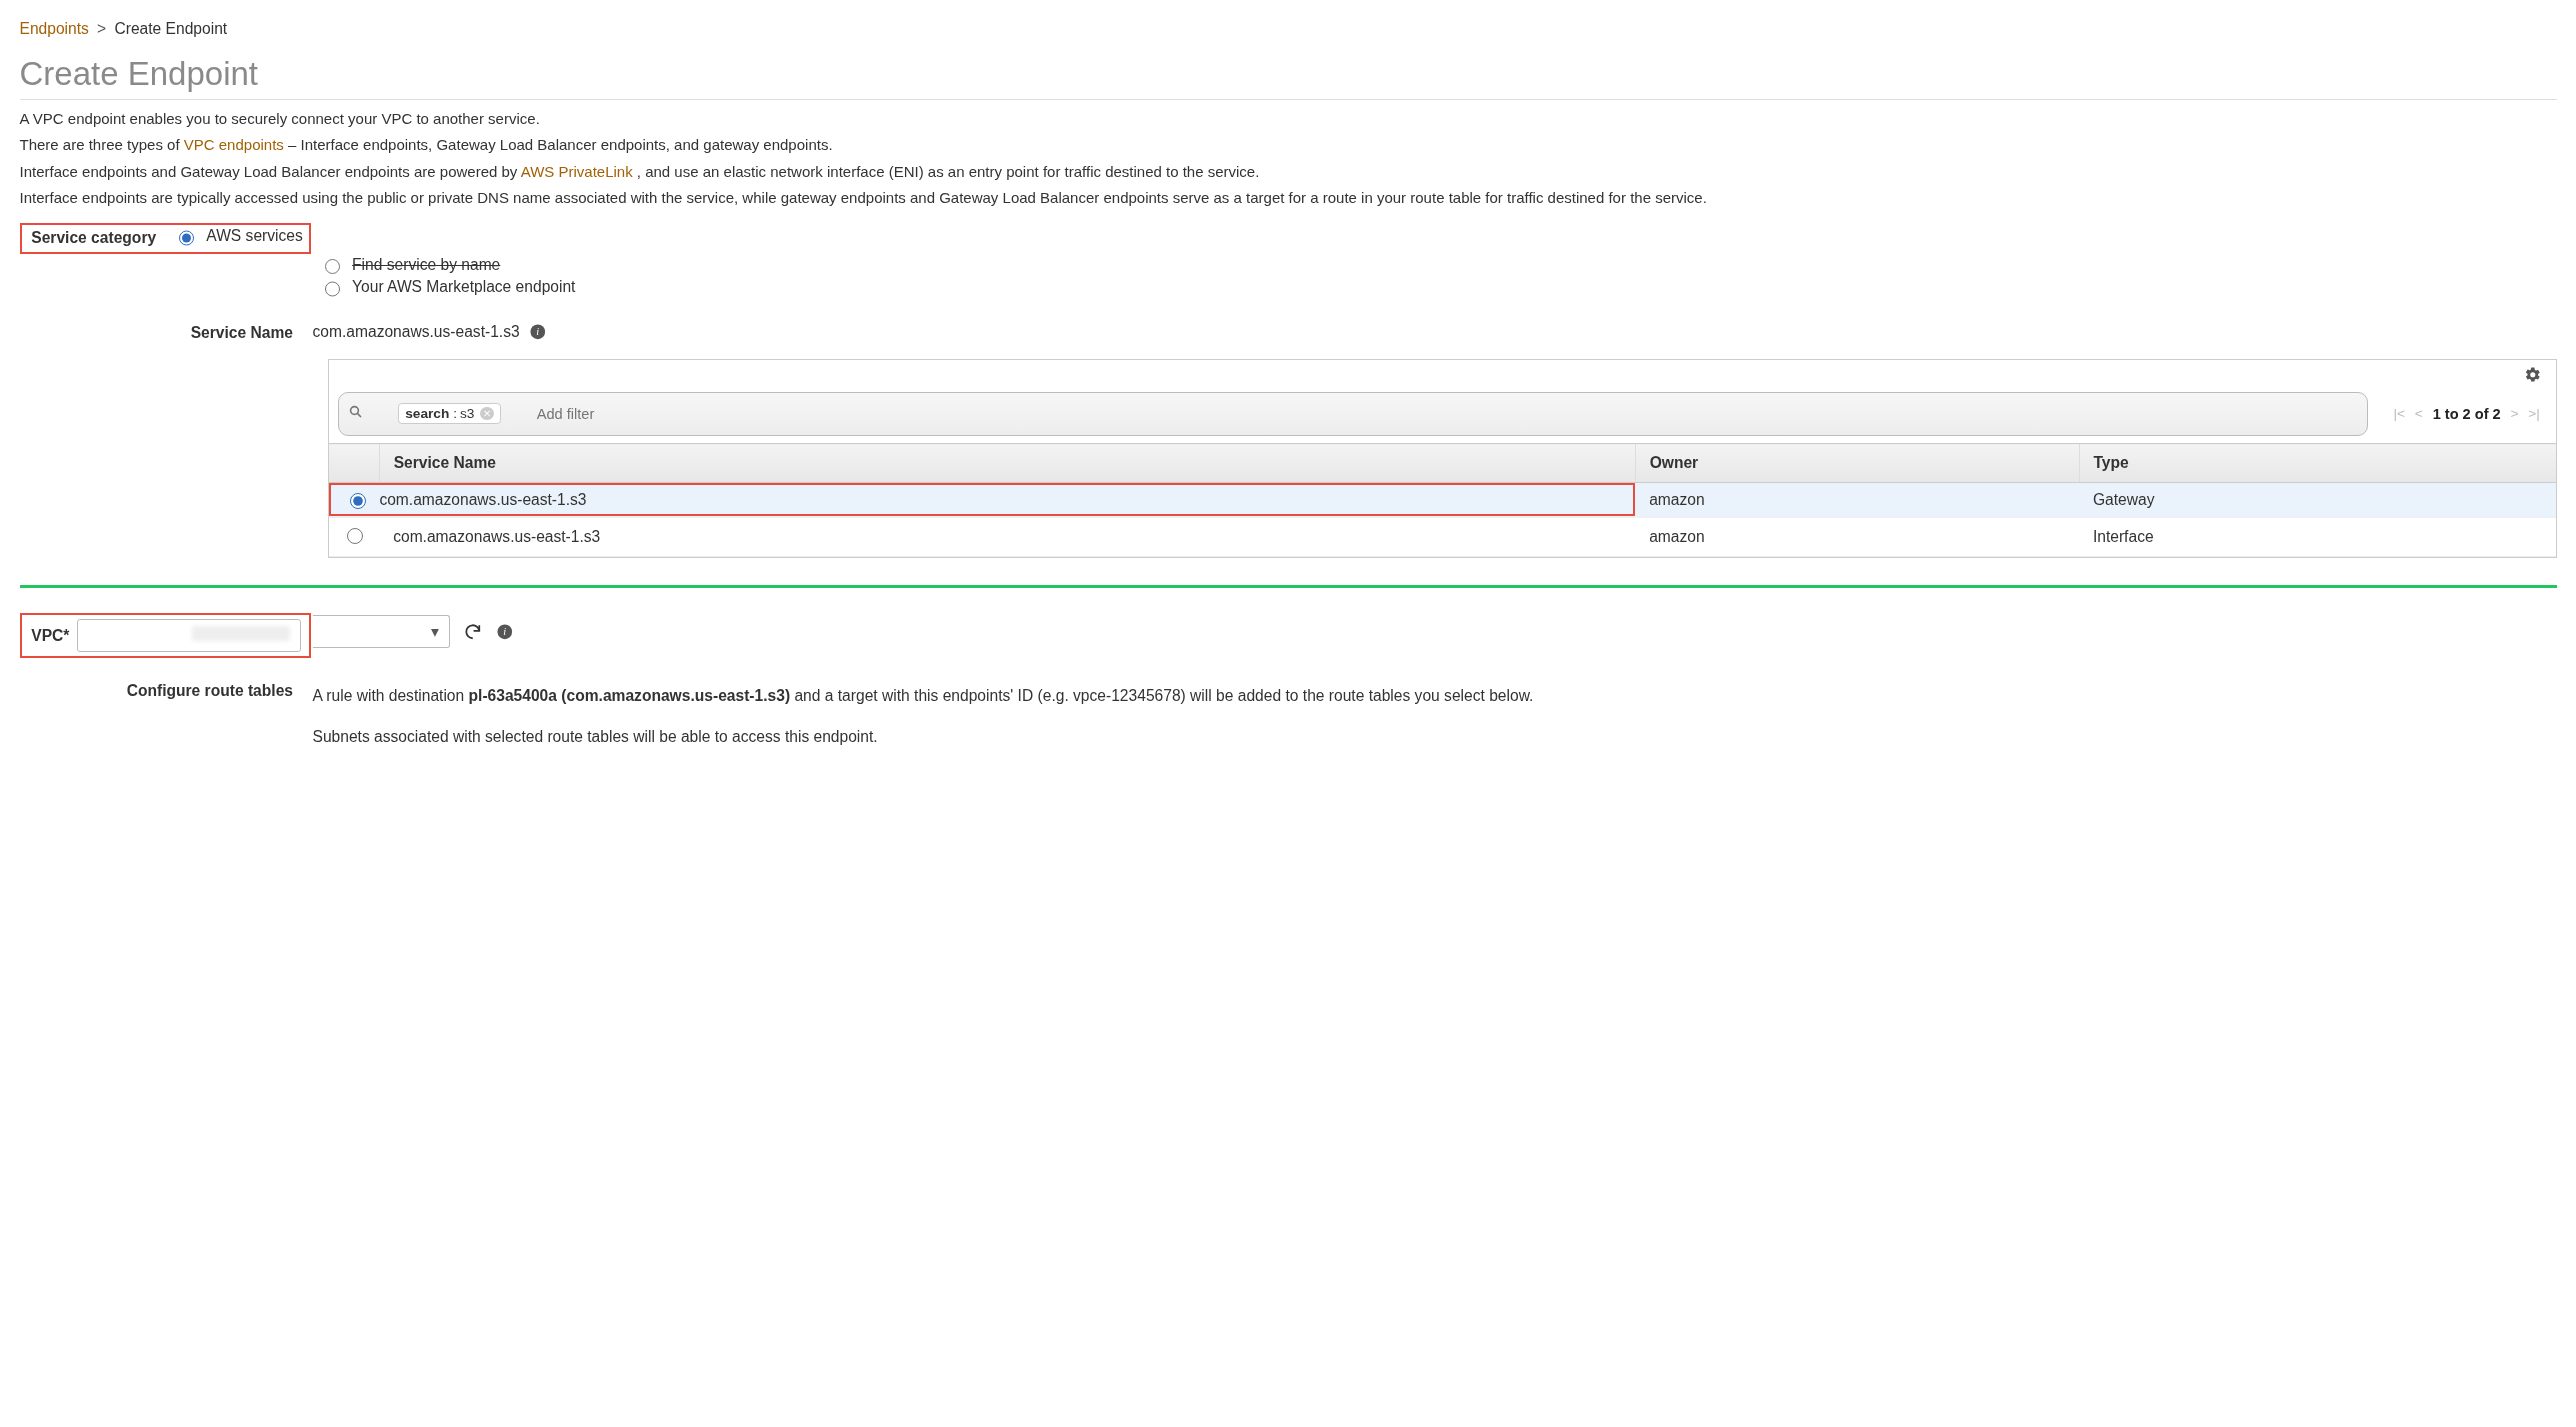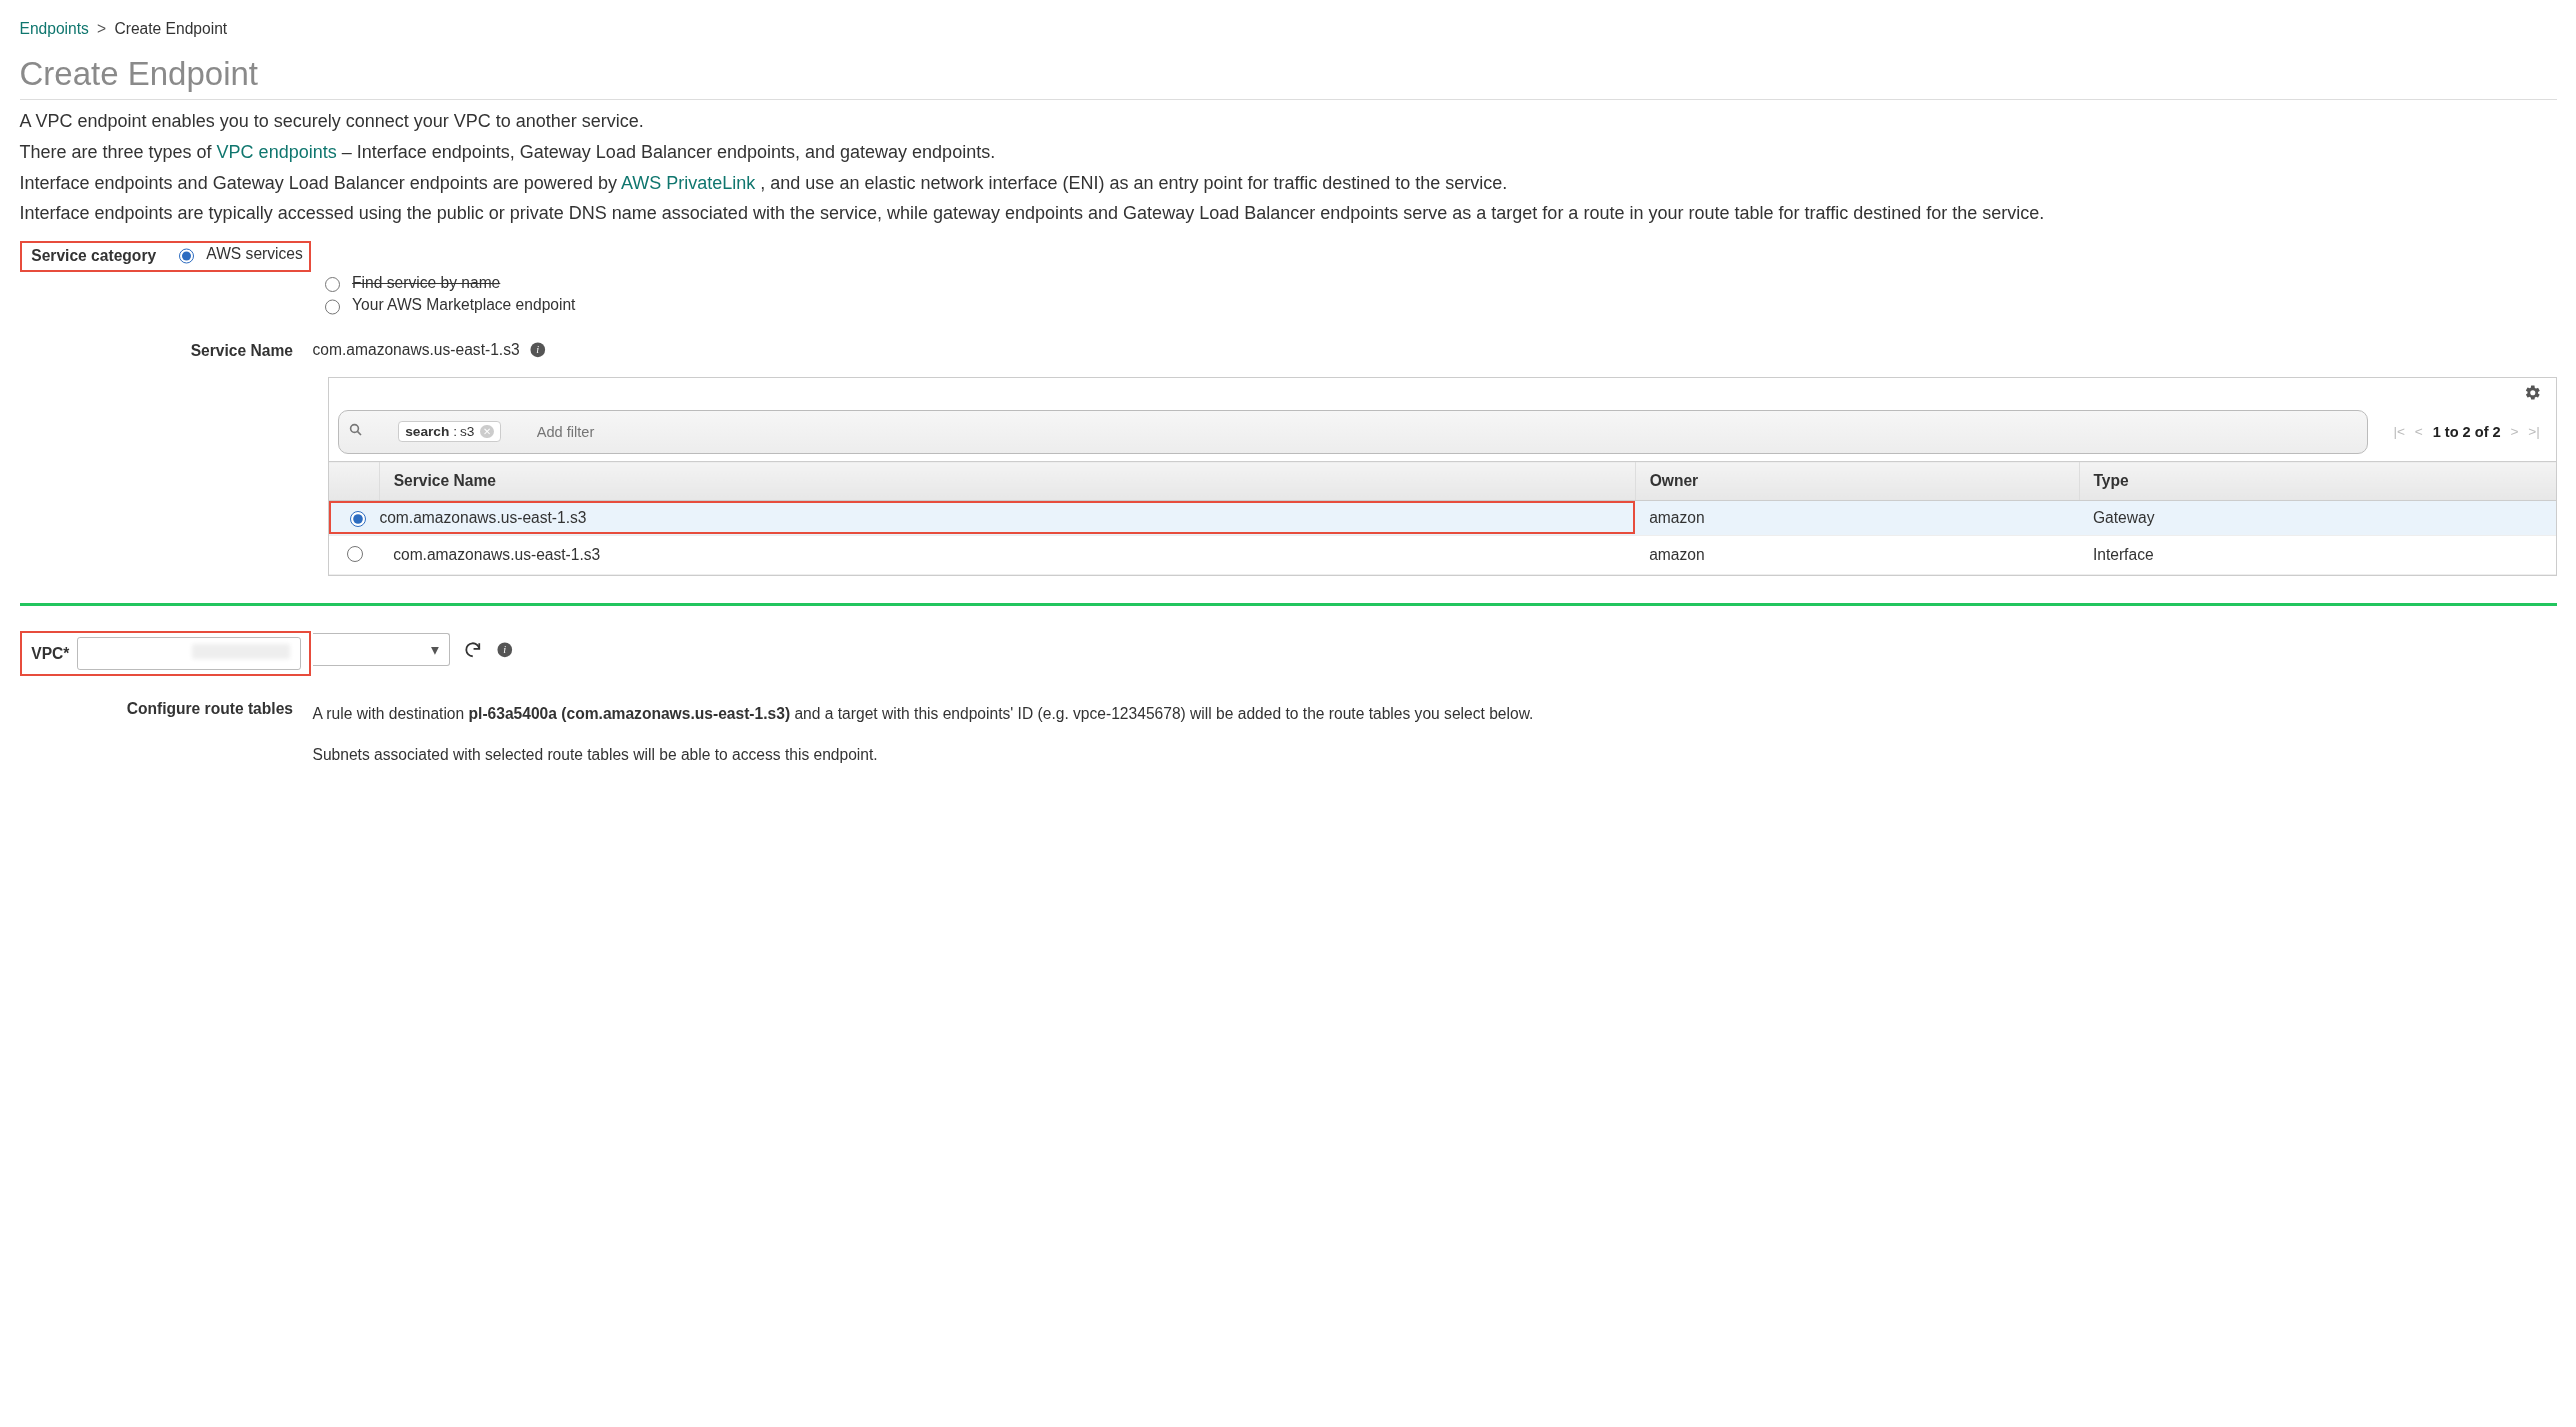--- a/index.html
+++ b/index.html
@@ -4,33 +4,33 @@
 <style>
   * { box-sizing: border-box; }
   body {
     margin: 0;
     padding: 19.5px;
     font-family: "Helvetica Neue", Helvetica, Arial, sans-serif;
     font-size: 15.6px;
     color: #333;
     background: #fff;
   }
-  a { color: #0f766e; text-decoration: none; }
+  a { color: #a16207; text-decoration: none; }
   .breadcrumb { font-size: 15.6px; margin-bottom: 17.6px; }
   .breadcrumb .sep { color: #555; margin: 0 3.9px; }
   .breadcrumb .current { color: #333; }
   h1.page-title {
     font-size: 33px;
     font-weight: 400;
     color: #8a8a8a;
     margin: 0 0 7.8px 0;
     padding-bottom: 5.9px;
     border-bottom: 1px solid #ddd;
   }
-  .intro p { margin: 3.9px 0; line-height: 1.5; font-size: 18px; }
+  .intro p { margin: 3.9px 0; line-height: 1.5; font-size: 15px; }
   .form-row { display: flex; margin-top: 19.5px; }
   .form-row .label {
     width: 293px;
     text-align: right;
     font-weight: 700;
     padding-right: 19.5px;
     padding-top: 2px;
     font-size: 15.6px;
   }
   .form-row .control { flex: 1; }

